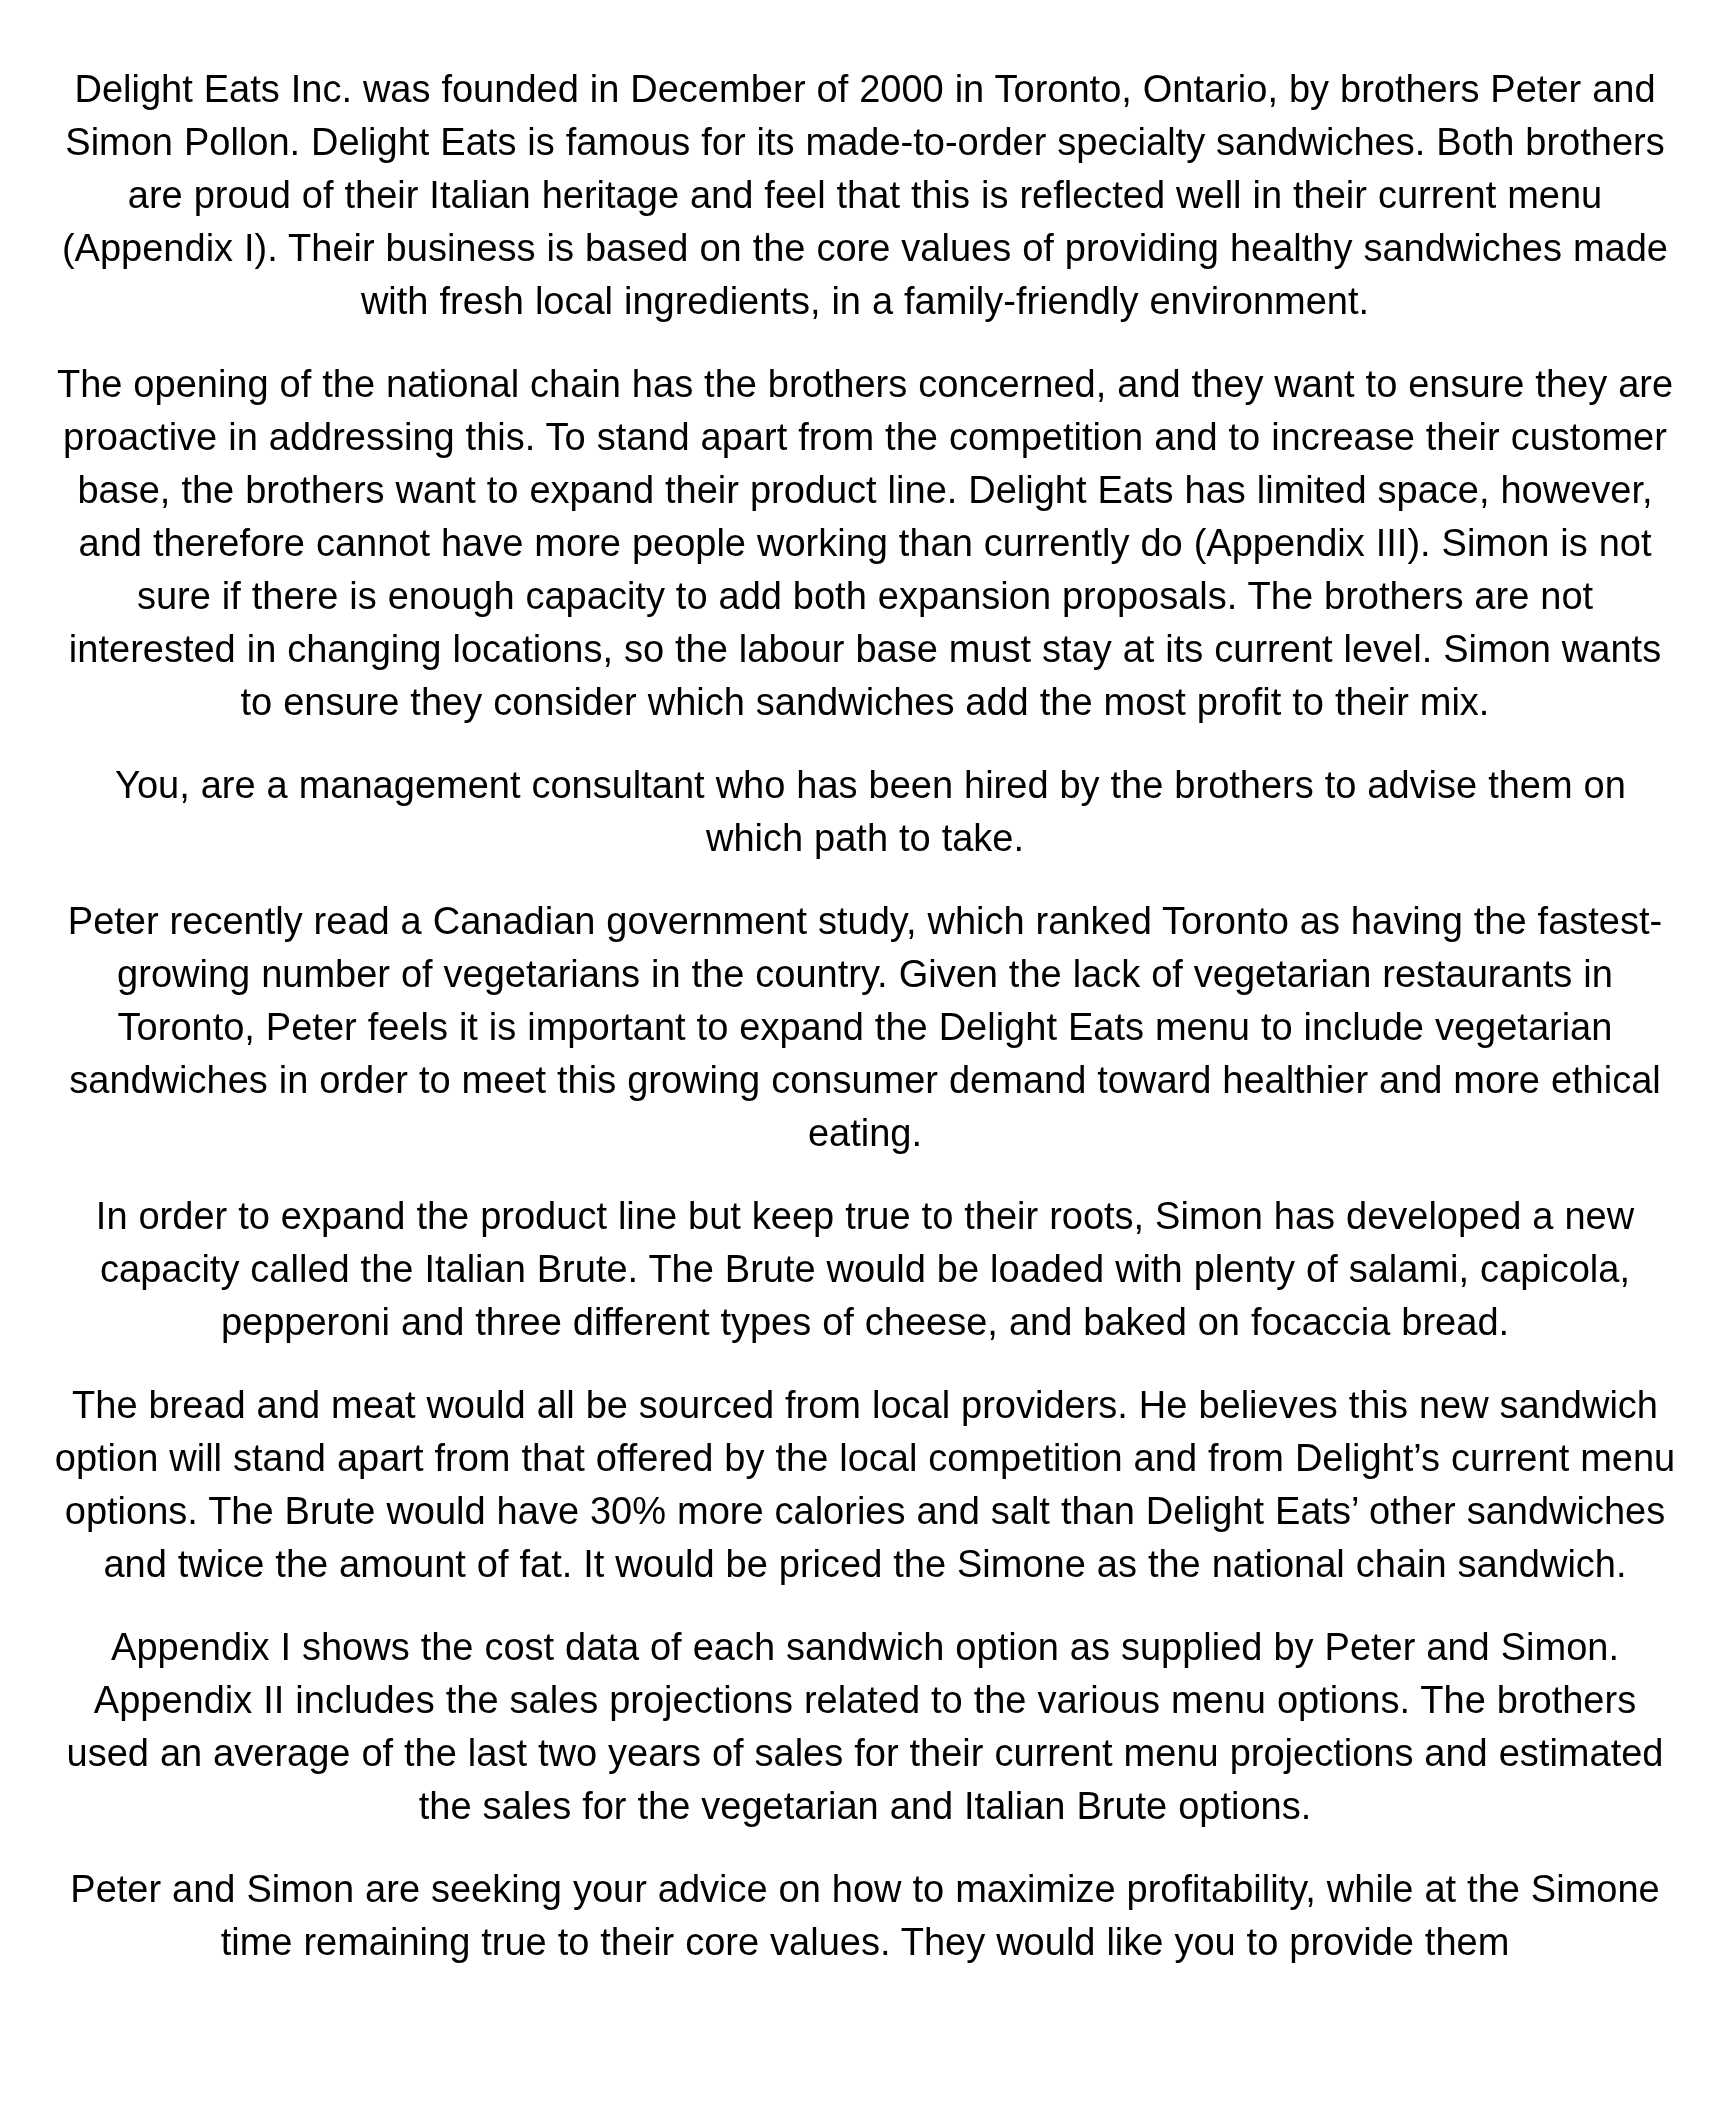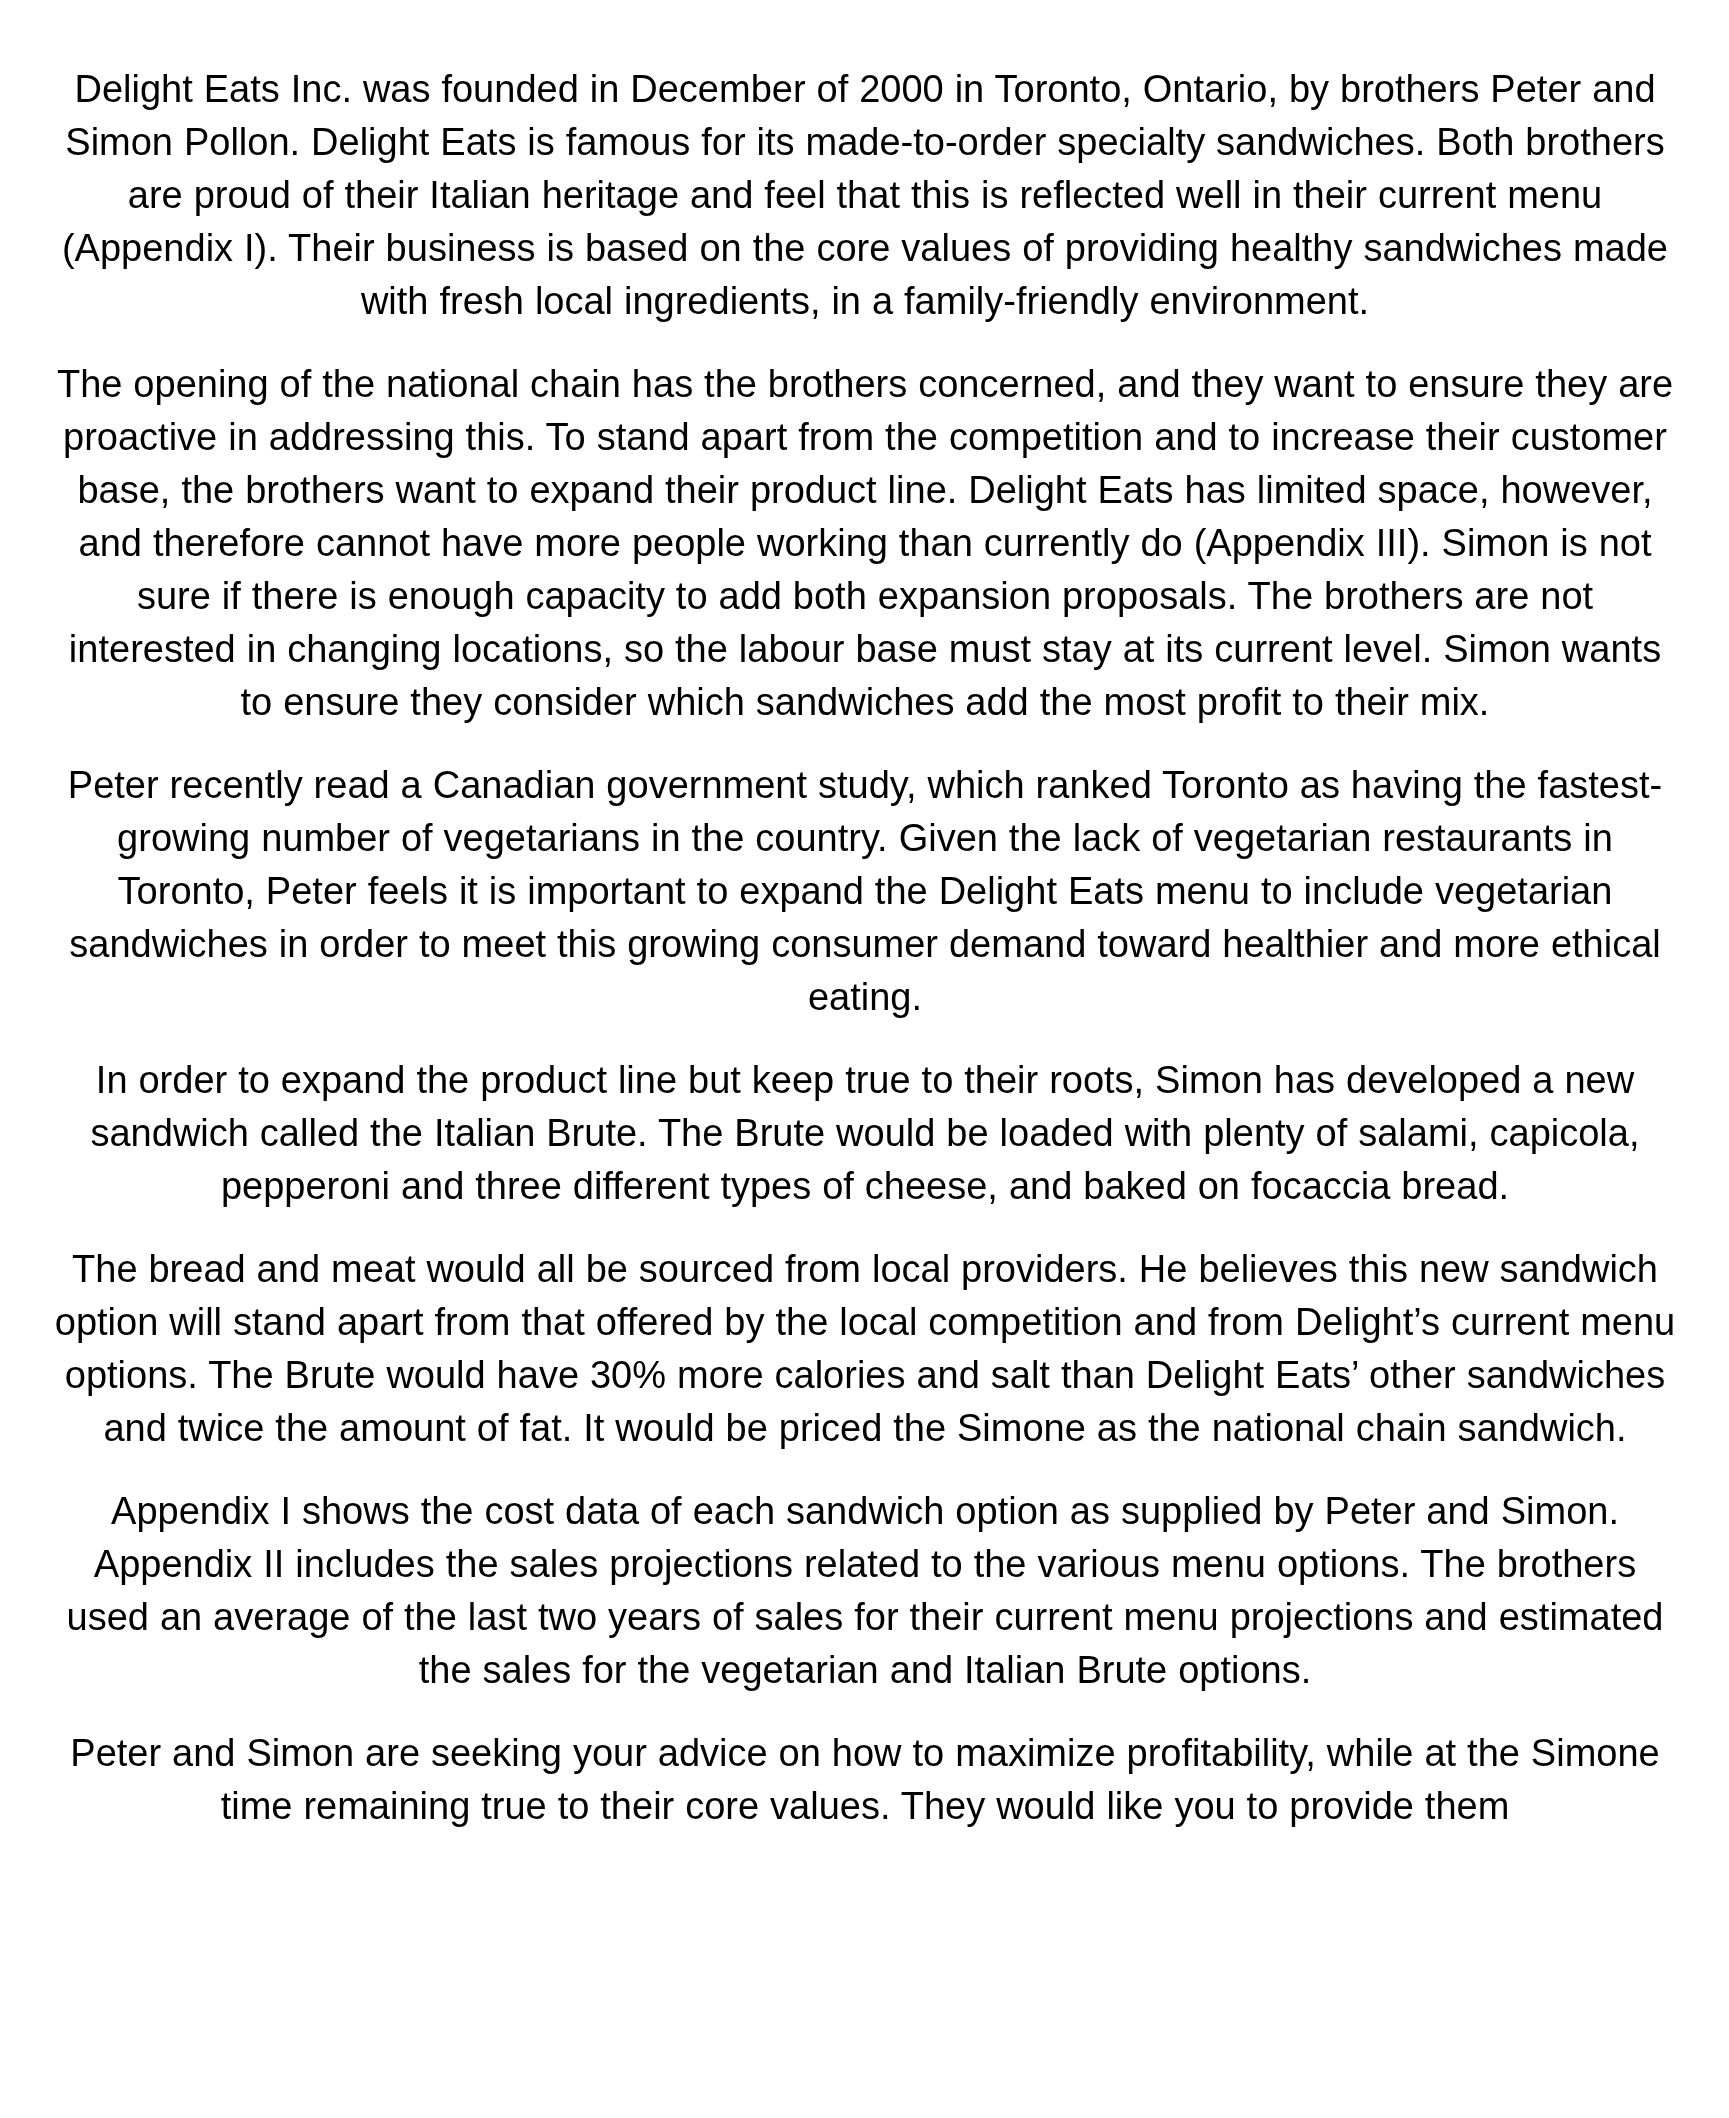--- a/index.html
+++ b/index.html
@@ -26,19 +26,20 @@
     word-spacing: 0.4px;
     text-align: center;
   }
 </style>
 </head>
 <body>
 
 <div class="page">
   <p class="para">Delight Eats Inc. was founded in December of 2000 in Toronto, Ontario, by brothers Peter and Simon Pollon. Delight Eats is famous for its made-to-order specialty sandwiches. Both brothers are proud of their Italian heritage and feel that this is reflected well in their current menu (Appendix I). Their business is based on the core values of providing healthy sandwiches made with fresh local ingredients, in a family-friendly environment.</p>
   <p class="para">The opening of the national chain has the brothers concerned, and they want to ensure they are proactive in addressing this. To stand apart from the competition and to increase their customer base, the brothers want to expand their product line. Delight Eats has limited space, however, and therefore cannot have more people working than currently do (Appendix III). Simon is not sure if there is enough capacity to add both expansion proposals. The brothers are not interested in changing locations, so the labour base must stay at its current level. Simon wants to ensure they consider which sandwiches add the most profit to their mix.</p>
+  <p class="para"> You, are a management consultant who has been hired by the brothers to advise them on which path to take.</p>
   <p class="para">Peter recently read a Canadian government study, which ranked Toronto as having the fastest-growing number of vegetarians in the country. Given the lack of vegetarian restaurants in Toronto, Peter feels it is important to expand the Delight Eats menu to include vegetarian sandwiches in order to meet this growing consumer demand toward healthier and more ethical eating.</p>
-  <p class="para">In order to expand the product line but keep true to their roots, Simon has developed a new sandwich called the Italian Brute. The Brute would be loaded with plenty of salami, capicola, pepperoni and three different types of cheese, and baked on focaccia bread.</p>
+  <p class="para">In order to expand the product line but keep true to their roots, Simon has developed a new capacity called the Italian Brute. The Brute would be loaded with plenty of salami, capicola, pepperoni and three different types of cheese, and baked on focaccia bread.</p>
   <p class="para">The bread and meat would all be sourced from local providers. He believes this new sandwich option will stand apart from that offered by the local competition and from Delight’s current menu options. The Brute would have 30% more calories and salt than Delight Eats’ other sandwiches and twice the amount of fat. It would be priced the Simone as the national chain sandwich.</p>
   <p class="para">Appendix I shows the cost data of each sandwich option as supplied by Peter and Simon. Appendix II includes the sales projections related to the various menu options. The brothers used an average of the last two years of sales for their current menu projections and estimated the sales for the vegetarian and Italian Brute options.</p>
   <p class="para">Peter and Simon are seeking your advice on how to maximize profitability, while at the Simone time remaining true to their core values. They would like you to provide them</p>
 </div>
 
 
 </body></html>

